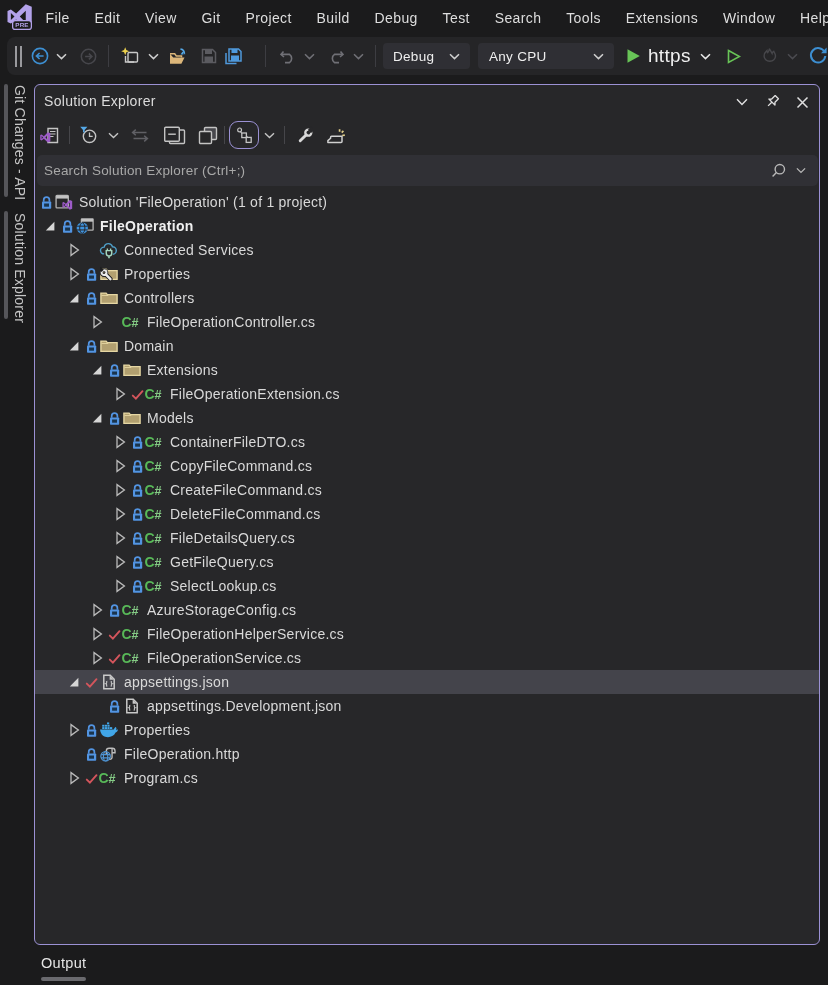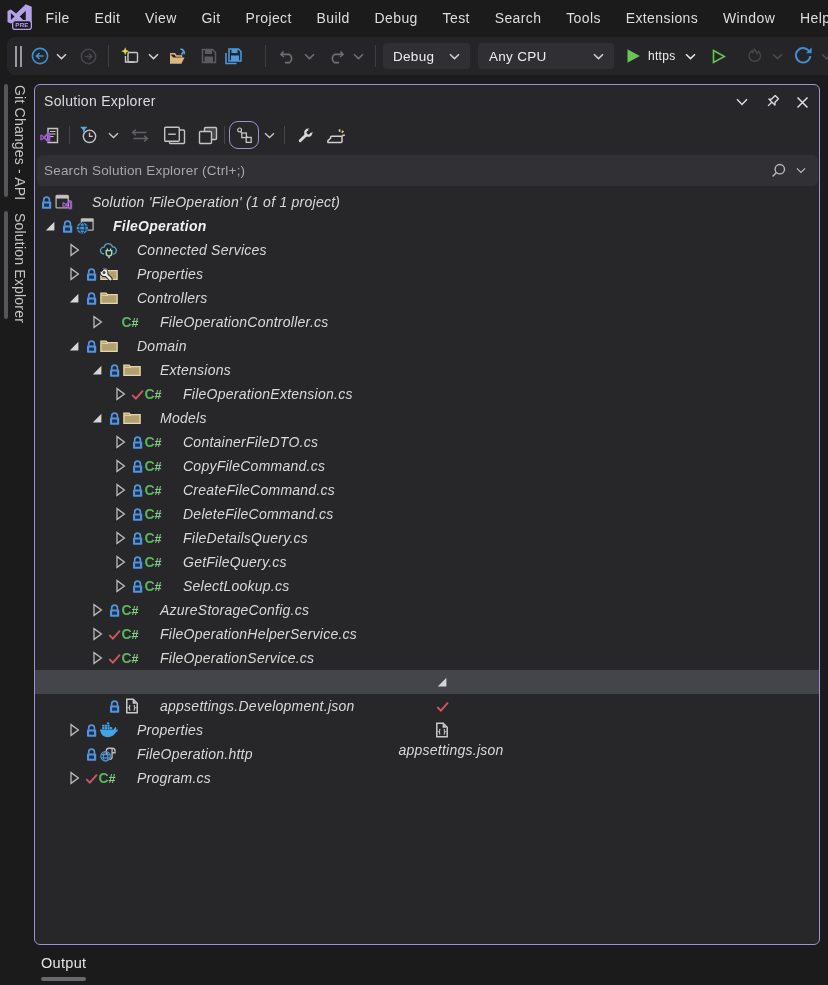--- a/index.html
+++ b/index.html
@@ -20,26 +20,26 @@
   .vtab { position:absolute; transform-origin:0 0; transform:rotate(90deg); color:#c6c6c6; font-size:14px; letter-spacing:0.2px; white-space:nowrap; }
   .panel { position:absolute; left:34px; top:84px; width:786px; height:861px; background:#272729; border:1px solid #9b91d4; border-radius:6px; }
   .ptitle { position:absolute; left:9px; top:8px; color:#dcdcdc; font-size:14px; letter-spacing:0.3px; }
   .pbtns { position:absolute; right:10px; top:9px; display:flex; align-items:center; gap:16px; }
   .ptoolbar { position:absolute; left:2px; top:36px; height:28px; display:flex; align-items:center; }
   .psep { width:1px; height:18px; background:#46464a; }
   .search { position:absolute; left:2px; top:70px; width:781px; height:31px; background:#303035; border-radius:5px; color:#a8a8a8; font-size:13.5px; letter-spacing:0.2px; line-height:31px; padding-left:7px; }
   .searchic { position:absolute; right:12px; top:0; height:31px; display:flex; align-items:center; gap:10px; }
   .tree { position:absolute; left:0; top:105px; width:784px; }
   .row { height:24px; display:flex; align-items:center; white-space:nowrap; color:#d9d9d9; font-size:14px; letter-spacing:0.25px; position:relative; }
-  .row.sel { background:#44444b;flex-direction:column; }
+  .row.sel { background:#44444b; }
   .cell { flex:0 0 auto; display:flex; align-items:center; justify-content:center; }
   .arr { width:18px; height:24px; }
   .st { width:16px; height:24px; }
   .ti { width:20px; height:24px; }
-  .lbl { margin-left:18px;font-style:italic; }
+  .lbl { margin-left:5px; }
   .b { font-weight:bold; color:#f0f0f0; }
   .output { position:absolute; left:41px; top:955px; color:#e6e6e6; font-size:14.5px; letter-spacing:0.3px; }
   .outbar { position:absolute; left:41px; top:977px; width:45px; height:4px; border-radius:2px; background:#6a6a6e; }
   svg { display:block; }
 </style>
 </head>
 <body>
 <svg width="0" height="0" style="position:absolute">
 <defs>
 <path id="vsshape" fill-rule="evenodd" d="M75 1 99 10.5v79L75 99 36.5 61.6 15.5 78 2 72.4V27.6L15.5 22l21 16.4zM15.5 36v28L30 50zM51 50l24 23.5v-47z"></path>
@@ -250,21 +250,21 @@
   <div class="combo" style="margin-left:8px; width:136px; padding-left:11px;">Any CPU
     <svg style="margin-left:auto;margin-right:10px" width="11" height="7" viewBox="0 0 11 7">
         <path d="M1 1.2 5.5 5.6 10 1.2" fill="none" stroke="#cfcfcf" stroke-width="1.5"></path>
       </svg>
   </div>
   <div class="icbtn" style="margin-left:12px">
     <svg width="15" height="16" viewBox="0 0 15 16">
         <path d="M1.5 1.2 13.8 8 1.5 14.8z" fill="#68c457"></path>
       </svg>
   </div>
-  <div style="margin-left:7px;color:#f0f0f0;font-size:12px;letter-spacing:0.3px">https</div>
+  <div style="margin-left:7px;color:#f0f0f0;font-size:19px;letter-spacing:0.3px">https</div>
   <div class="icbtn" style="margin-left:9px">
       <svg width="11" height="7" viewBox="0 0 11 7">
         <path d="M1 1.2 5.5 5.6 10 1.2" fill="none" stroke="#e8e8e8" stroke-width="1.5"></path>
       </svg>
     </div>
   <div class="icbtn" style="margin-left:16px">
     <svg width="14" height="15" viewBox="0 0 14 15">
         <path d="M1.5 1.5 12.5 7.5 1.5 13.5z" fill="none" stroke="#68c457" stroke-width="1.6"></path>
       </svg>
   </div>

